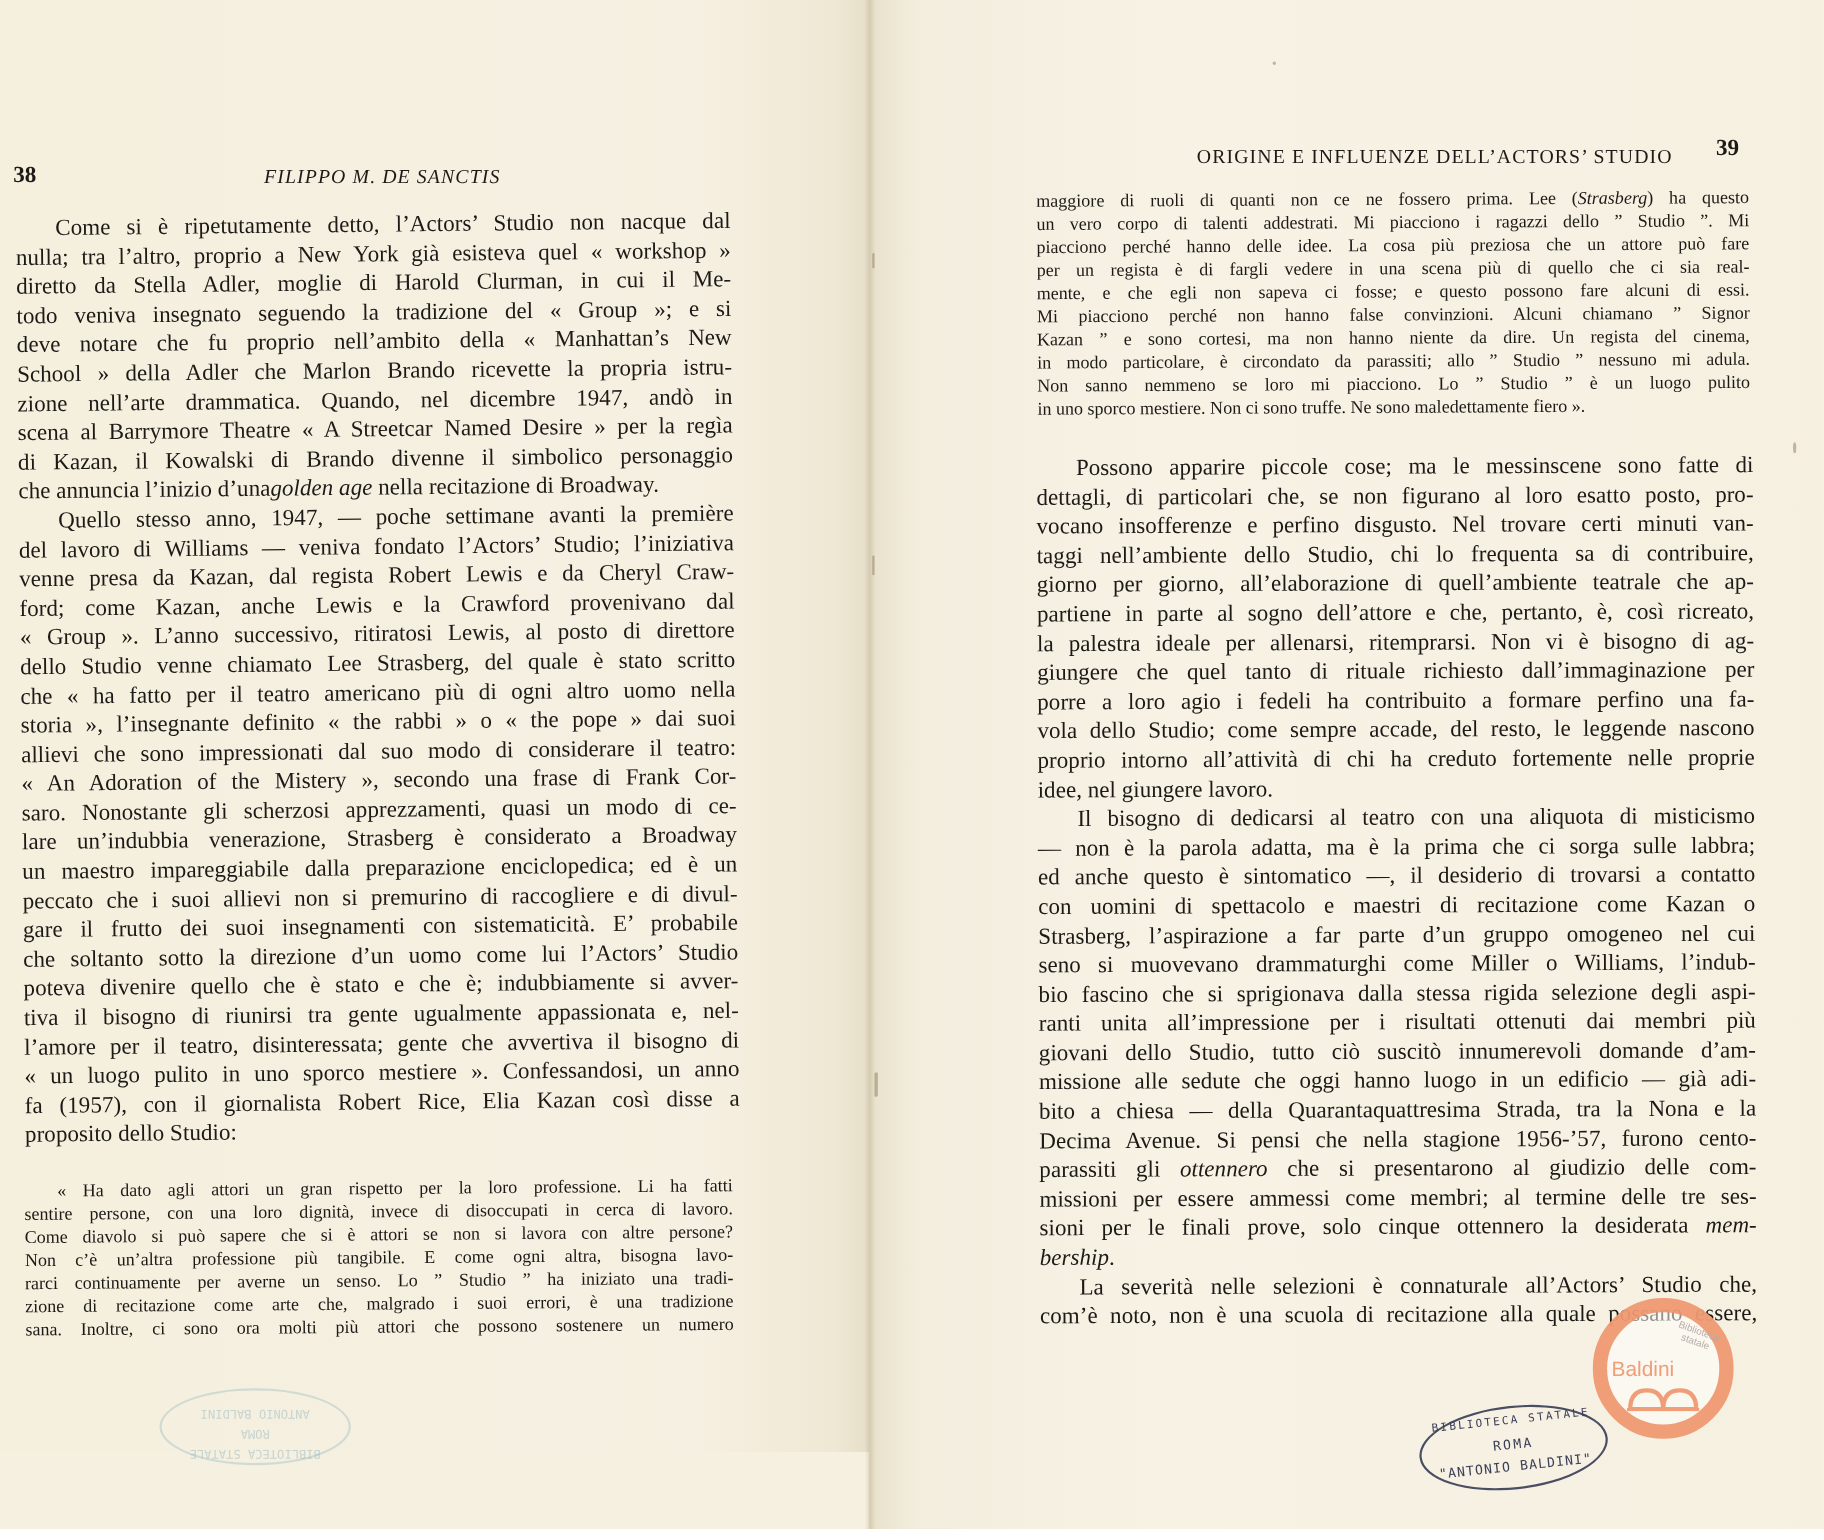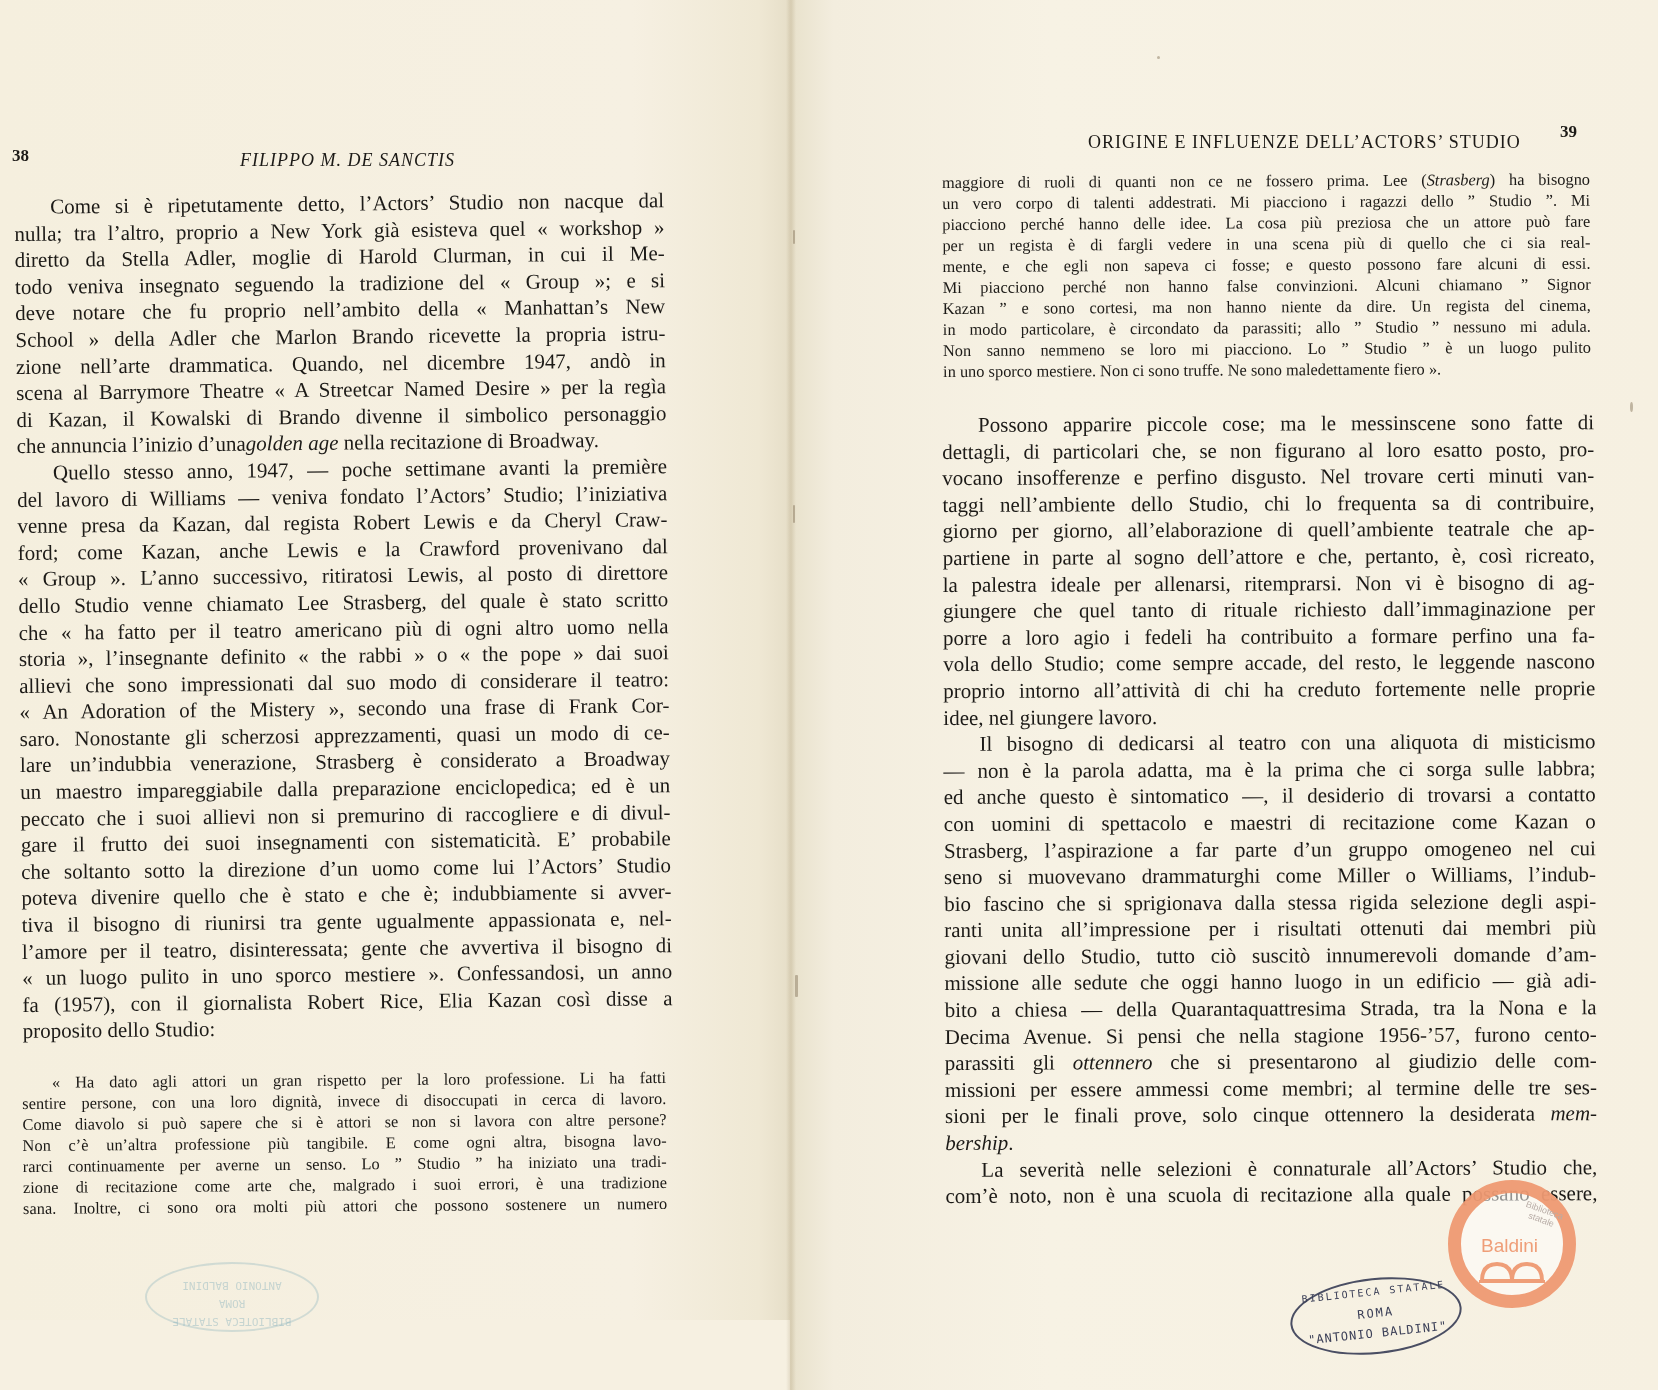--- a/index.html
+++ b/index.html
@@ -1,39 +1,39 @@
 <!DOCTYPE html>
 <html><head>
 <meta charset="utf-8">
 <style>
   html,body{margin:0;padding:0;}
   body{width:1658px;height:1400px;background:#ffffff;position:relative;overflow:hidden;font-family:"Liberation Serif","DejaVu Serif",serif;color:#1c1a17;}
   .spread{position:absolute;left:0;top:0;width:1658px;height:1390px;background:#f6f0e1;}
   .page-left{position:absolute;left:0;top:0;width:790px;height:1320px;background:linear-gradient(90deg,#f5efde 0%,#f6f0e2 80%,#efe8d4 96%,#e6dec8 100%);}
   .page-right{position:absolute;left:790px;top:0;width:868px;height:1390px;background:linear-gradient(90deg,#e8e1cb 0%,#f3edde 5%,#f7f2e4 30%,#f6f0e1 100%);}
   .gutter{position:absolute;left:786px;top:0;width:10px;height:1390px;background:linear-gradient(90deg,rgba(0,0,0,0) 0%,rgba(160,140,100,0.25) 50%,rgba(0,0,0,0) 100%);}
-  .folio{position:absolute;font-size:17px;font-weight:bold;}
+  .folio{position:absolute;font-size:21px;font-weight:bold;}
   .running-head{position:absolute;font-size:18px;letter-spacing:1px;font-variant:small-caps;text-transform:uppercase;}
   .body-text{position:absolute;font-size:21px;line-height:26.6px;text-align:justify;}
   .quote{position:absolute;font-size:16.4px;line-height:21px;text-align:justify;}
   .line{display:block;text-align:justify;text-align-last:justify;white-space:nowrap;}
   .line.last{text-align-last:left;}
   .line.ind{padding-left:36px;}
   .qline{display:block;text-align:justify;text-align-last:justify;white-space:nowrap;}
   .qline.last{text-align-last:left;}
   .qline.ind{padding-left:30px;}
   em{}
   .stamp-ghost{position:absolute;left:145px;top:1262px;width:170px;height:66px;border:2px solid rgba(140,180,190,0.35);border-radius:50%;color:rgba(140,180,190,0.45);font-family:"DejaVu Sans Mono",monospace;font-size:11px;text-align:center;line-height:18px;transform:rotate(180deg);}
   .stamp-oval{position:absolute;left:1290px;top:1278px;width:168px;height:72px;border:2px solid #4a4e63;border-radius:50%;color:#3c4058;font-family:"DejaVu Sans Mono",monospace;font-size:12px;text-align:center;transform:rotate(-6deg);}
   .stamp-oval .s1{position:absolute;left:0;right:0;top:6px;font-size:10px;letter-spacing:2px;}
   .stamp-oval .s2{position:absolute;left:0;right:0;top:26px;letter-spacing:2px;}
   .stamp-oval .s3{position:absolute;left:0;right:0;top:46px;letter-spacing:1px;}
   .baldini{position:absolute;left:1448px;top:1180px;width:128px;height:128px;border-radius:50%;border:13px solid #ef9a73;box-sizing:border-box;background:rgba(255,255,255,0.55);opacity:0.95;}
   .baldini .small{position:absolute;left:62px;top:12px;font-family:"Liberation Sans",sans-serif;font-size:9px;color:#b5a9a3;transform:rotate(20deg);line-height:10px;text-align:center;}
-  .baldini .name{position:absolute;left:20px;top:42px;font-family:"Liberation Sans",sans-serif;font-size:19px;color:#ef9a73;}
+  .baldini .name{position:absolute;left:4px;top:42px;font-family:"Liberation Sans",sans-serif;font-size:19px;color:#ef9a73;}
   .baldini .logo{position:absolute;left:18px;top:68px;width:66px;height:22px;}
   .speck{position:absolute;width:3px;height:3px;border-radius:50%;background:#8a7a60;opacity:0.5;}
 </style>
 </head>
 <body>
 
 <div class="spread">
   <div class="page-left">
     <div class="folio" style="left:12px;top:146px;">38</div>
     <div class="running-head" style="left:240px;top:150px;font-style:italic;">FILIPPO M. DE SANCTIS</div>
@@ -88,21 +88,21 @@
       <div>ROMA</div>
       <div>ANTONIO BALDINI</div>
     </div>
   </div>
 
   <div class="page-right">
     <div class="running-head" style="left:298px;top:132px;">ORIGINE E INFLUENZE DELL’ACTORS’ STUDIO</div>
     <div class="folio" style="left:770px;top:122px;">39</div>
 
     <div class="quote" id="right-quote" style="left:152px;top:172px;width:648px;transform:rotate(-0.3deg);transform-origin:left top;">
-        <span class="qline"><span>maggiore di ruoli di quanti non ce ne fossero prima. Lee (</span><em>Strasberg</em><span>) ha bisogno</span></span>
+        <span class="qline"><span>maggiore di ruoli di quanti non ce ne fossero prima. Lee (</span><em>Strasberg</em><span>) ha questo</span></span>
         <span class="qline"><span>un vero corpo di talenti addestrati. Mi piacciono i ragazzi dello ” Studio ”. Mi</span></span>
         <span class="qline"><span>piacciono perché hanno delle idee. La cosa più preziosa che un attore può fare</span></span>
         <span class="qline"><span>per un regista è di fargli vedere in una scena più di quello che ci sia real-</span></span>
         <span class="qline"><span>mente, e che egli non sapeva ci fosse; e questo possono fare alcuni di essi.</span></span>
         <span class="qline"><span>Mi piacciono perché non hanno false convinzioni. Alcuni chiamano ” Signor</span></span>
         <span class="qline"><span>Kazan ” e sono cortesi, ma non hanno niente da dire. Un regista del cinema,</span></span>
         <span class="qline"><span>in modo particolare, è circondato da parassiti; allo ” Studio ” nessuno mi adula.</span></span>
         <span class="qline"><span>Non sanno nemmeno se loro mi piacciono. Lo ” Studio ” è un luogo pulito</span></span>
         <span class="qline last"><span>in uno sporco mestiere. Non ci sono truffe. Ne sono maledettamente fiero ».</span></span>
       </div>

